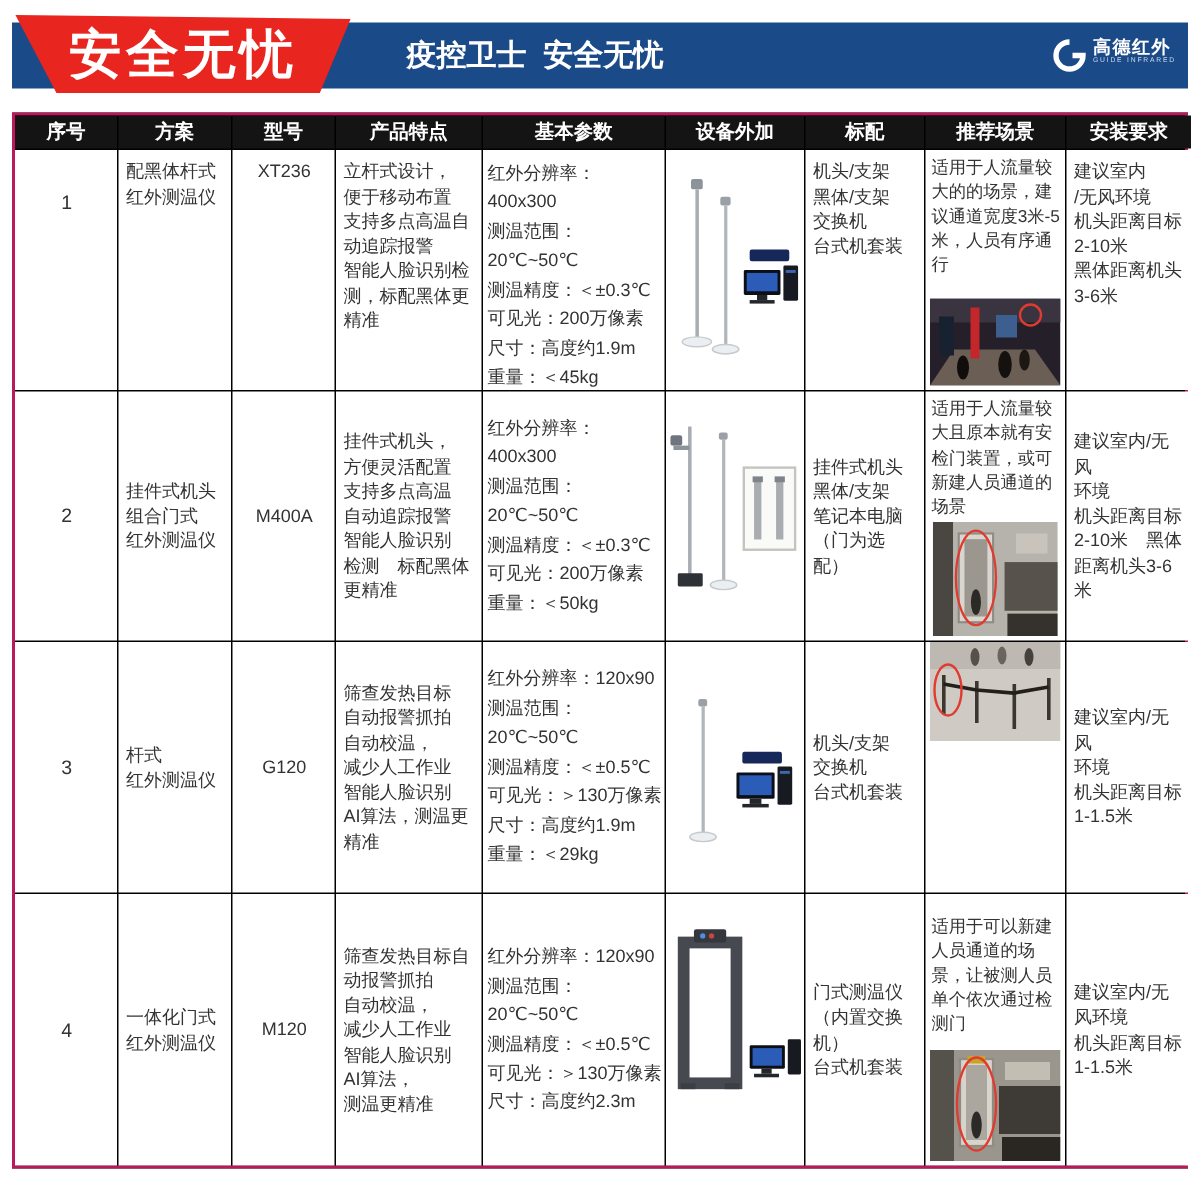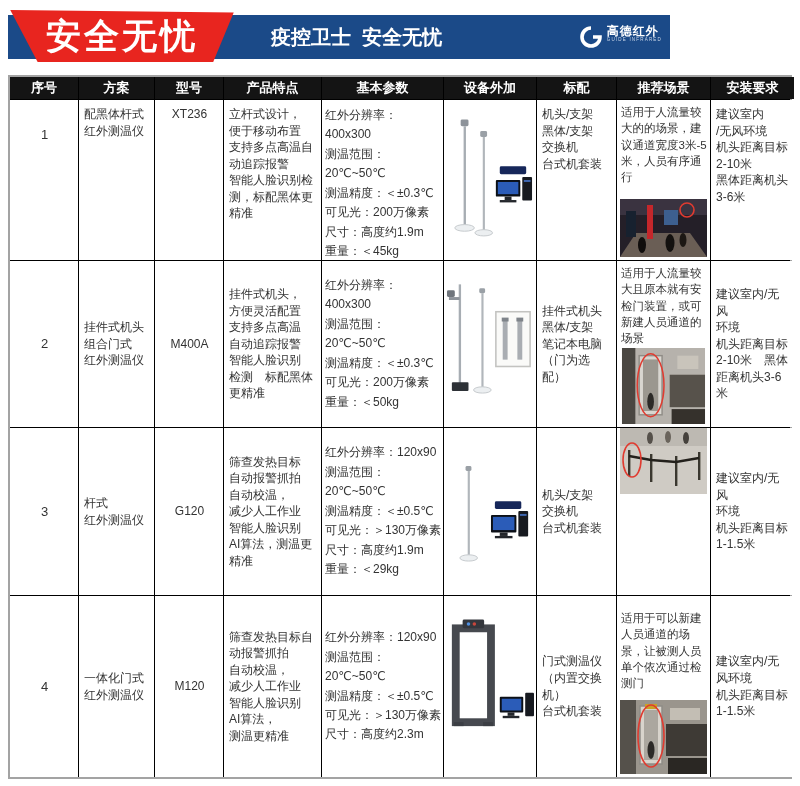--- a/index.html
+++ b/index.html
@@ -1,38 +1,38 @@
 <!DOCTYPE html>
 <html><head>
 <meta charset="utf-8">
 <style>
   * { margin:0; padding:0; box-sizing:border-box; }
   html,body { width:800px; height:786px; background:#fff; font-family:"Liberation Sans","DejaVu Sans",sans-serif; }
   #page { position:relative; width:800px; height:786px; background:#fff; overflow:hidden; }
 
   
-  .blue-bar { position:absolute; left:8px; top:15px; width:662px; height:44px; background:#1b4a88; }
+  .blue-bar { position:absolute; left:8px; top:15px; width:784px; height:44px; background:#1b4a88; }
   .red-trap { position:absolute; left:8px; top:10px; width:228px; height:52px; background:#e8251f;
               clip-path:polygon(1% 0%, 99% 5%, 90% 100%, 13% 100%);
               display:flex; align-items:center; justify-content:center; z-index:2; }
   .red-trap .t { color:#fff; font-size:35px; font-weight:bold; letter-spacing:3px; }
   .subtitle { position:absolute; left:263px; top:50%; transform:translateY(-50%);
               color:#fff; font-size:20px; font-weight:bold; white-space:pre; }
   .logo { position:absolute; right:8px; top:50%; transform:translateY(-50%);
           display:flex; align-items:flex-start; gap:4px; }
   .logo-txt { display:flex; flex-direction:column; line-height:1.1; }
   .logo-cn { color:#fff; font-size:12px; font-weight:bold; letter-spacing:1px; }
   .logo-en { color:#cdd9ea; font-size:4.5px; letter-spacing:1.2px; }
 
   
   .tbl { position:absolute; left:8px; top:75px; width:784px;
          display:grid;
          grid-template-columns:68px 75px 68px 97px 121px 92px 79px 93px 83px;
          grid-template-rows:22px 160px 166px 167px 181px;
-         gap:1px; background:#000; border:2px solid #a3a3a3; }
+         gap:1px; background:#000; border:2px solid #be185d; }
   .h { background:#141414; color:#fff; font-size:13px; font-weight:bold;
        display:flex; align-items:center; justify-content:center; }
   .c { background:#fff; color:#333; font-size:12px; line-height:1.38; overflow:hidden; }
   .pre { white-space:pre-line; }
   .vt { display:flex; align-items:flex-start; padding:6px 4px 2px 5px; }
   .vc { display:flex; align-items:center; padding:2px 4px 2px 5px; }
   .hc { justify-content:center; }
   .num { font-size:13px; }
   .num.vt { padding-top:26px; }
   .params { font-size:12px; line-height:1.62; padding-left:3px; padding-right:1px; }

